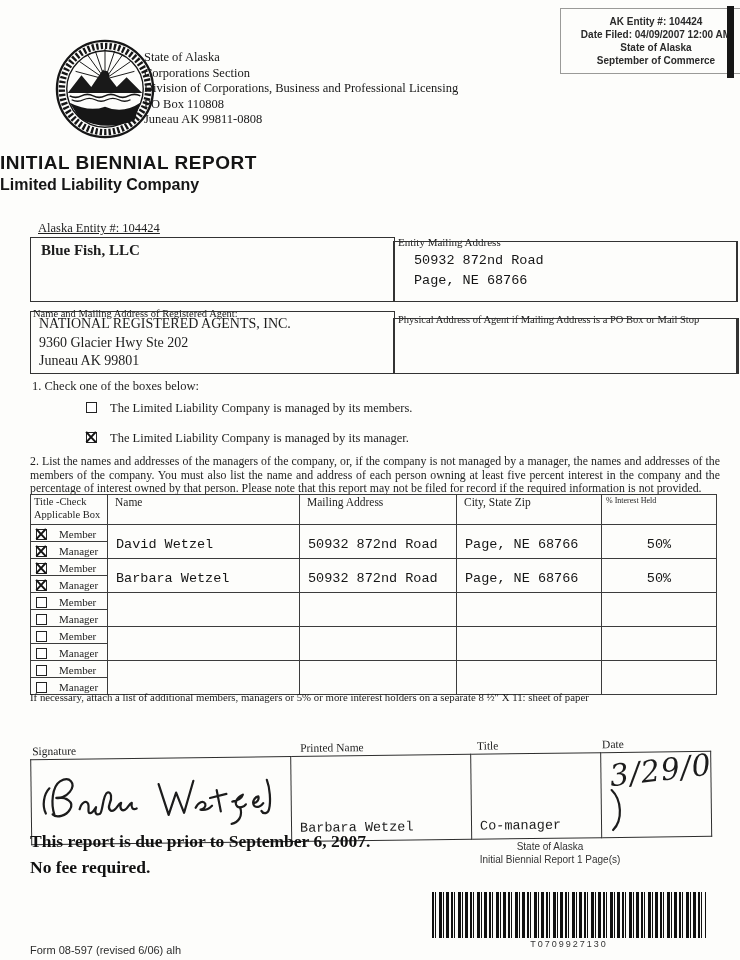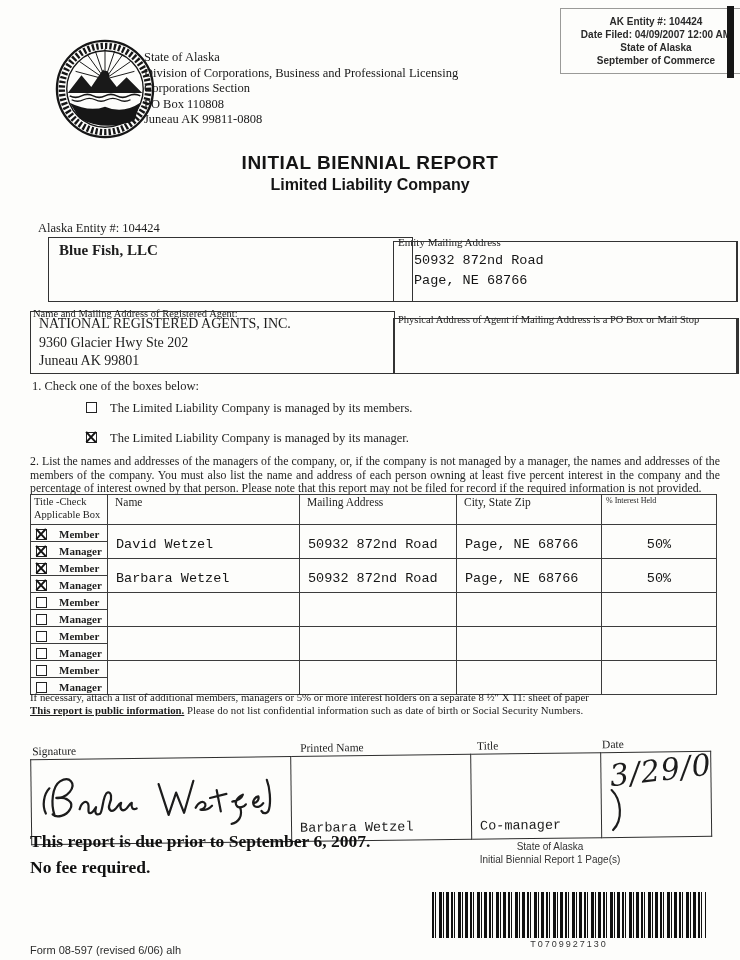--- a/index.html
+++ b/index.html
@@ -8,28 +8,28 @@
   .abs{position:absolute;}
   .mono{font-family:"Liberation Mono","DejaVu Sans Mono",monospace;}
 
   
   .stamp{left:560px;top:8px;width:186px;border:1px solid #9a9a98;padding:6px 2px;text-align:center;
          font-family:"Liberation Sans",sans-serif;font-size:10px;font-weight:bold;line-height:13px;color:#2a2a2a;}
   .edge-bar{left:727px;top:6px;width:7px;height:72px;background:#161616;}
 
   
   .agency{left:144px;top:50px;font-size:12.5px;line-height:15.5px;color:#181818;}
-  .title-block{left:0;top:152px;width:740px;text-align:center;color:#151515;}
+  .title-block{left:0;top:152px;width:740px;text-align:left;color:#151515;}
   .title-main{font-family:"Liberation Sans",sans-serif;font-size:19px;font-weight:bold;letter-spacing:.5px;}
   .title-sub{font-family:"Liberation Sans",sans-serif;font-size:16px;font-weight:bold;margin-top:2px;}
 
   
-  .entity-num{left:38px;top:221px;font-size:12.5px;}
+  .entity-num{left:38px;top:221px;font-size:12.5px;text-decoration:underline;}
   .fbox{border:1.5px solid #333;background:transparent;}
-  .box-entity-name{left:48px;top:237px;width:363px;height:63px;}
+  .box-entity-name{left:30px;top:237px;width:363px;height:63px;}
   .box-entity-name .val{padding:4px 10px;font-size:15px;font-weight:bold;}
   .lbl{font-size:10.5px;color:#202020;margin-top:8px;}
   .lbl-entity-mailing{left:398px;top:228px;font-size:11px;}
   .box-entity-mailing{left:393px;top:241px;width:342px;height:59px;border-right-width:2.5px;}
   .box-entity-mailing .val{padding:9px 0 0 20px;font-size:13.5px;line-height:20px;color:#151515;}
   .lbl-agent{left:33px;top:300px;}
   .box-agent{left:30px;top:311px;width:363px;height:61px;}
   .box-agent .val{padding:3px 8px;font-size:14px;line-height:18.5px;}
   .lbl-physical{left:398px;top:306px;}
   .box-physical{left:393px;top:318px;width:342px;height:54px;border-right-width:3px;}
@@ -47,21 +47,21 @@
 
   .sec2{left:30px;top:455px;width:690px;font-size:11.8px;line-height:13.6px;text-align:justify;}
 
   
   table.mtable{left:30px;top:494px;width:686px;border-collapse:collapse;table-layout:fixed;position:absolute;}
   .mtable td,.mtable th{border:1px solid #3c3c3c;padding:0;vertical-align:top;font-weight:normal;text-align:left;}
   .mtable th{font-size:11.5px;padding:1px 0 0 7px;height:28px;}
   .mtable th.c0{font-size:10.5px;line-height:12.5px;padding-left:3px;}
   .mtable th.c4{font-size:8px;padding-left:4px;}
   .rowline{height:16.5px;}
-  .cbline{display:flex;align-items:center;gap:12px;padding:2px 0 0 5px;font-size:11px;height:14px;font-weight:bold;}
+  .cbline{display:flex;align-items:center;gap:12px;padding:2px 0 0 5px;font-size:11px;height:14px;}
   .datacell{vertical-align:middle!important;font-family:"Liberation Mono","DejaVu Sans Mono",monospace;
             font-size:13.5px;color:#161616;padding:6px 0 0 8px!important;}
   .datacell.ctr{text-align:center;padding-left:0!important;}
   .mtable td.noheavy{border-top:1px solid #777;}
 
   .footnote{left:30px;top:691px;width:692px;font-size:10.8px;line-height:13px;}
   .footnote b{text-decoration:underline;}
 
   
   .sigblock{left:30px;top:741px;width:682px;transform:rotate(-0.7deg);}
@@ -112,22 +112,22 @@
     </g>
     <circle cx="52" cy="38" r="4.5" fill="#161616"></circle>
     <path d="M14 56 L28 38 L38 50 L50 32 L64 50 L74 40 L90 56 Z" fill="#191919"></path>
     <path d="M16 59 q6 3 12 0 t12 0 t12 0 t12 0 t12 0 t12 0" fill="none" stroke="#161616" stroke-width="1.6"></path>
     <path d="M18 63 q6 3 12 0 t12 0 t12 0 t12 0 t12 0" fill="none" stroke="#161616" stroke-width="1.3"></path>
     <path d="M16 66 Q36 76 52 70 Q70 78 88 66 L82 84 Q52 96 26 82 Z" fill="#161616"></path>
   </svg>
 
   <div class="abs agency">
     <div>State of Alaska</div>
+    <div>Corporations Section</div>
     <div>Division of Corporations, Business and Professional Licensing</div>
-    <div>Corporations Section</div>
     <div>PO Box 110808</div>
     <div>Juneau AK  99811-0808</div>
   </div>
 
   <div class="abs title-block">
     <div class="title-main">INITIAL BIENNIAL REPORT</div>
     <div class="title-sub">Limited Liability Company</div>
   </div>
 
   <div class="abs entity-num">Alaska  Entity #:  104424</div>
@@ -289,21 +289,20 @@
               <span class="cb"></span>
               <span>Manager</span>
             </div>
           </td>
         </tr>
   </tbody>
     </table>
 
   <div class="abs footnote">
     <div>If necessary, attach a list of additional members, managers or 5% or more interest holders on a separate 8 ½" X 11: sheet of paper</div>
-    <div><b>This report is public information.</b><span> Please do not list confidential information such as date of birth or Social Security Numbers.</span></div>
   </div>
 
   <div class="abs sigblock">
     <span class="siglabel" style="left:2px">Signature</span>
     <span class="siglabel" style="left:270px">Printed Name</span>
     <span class="siglabel" style="left:447px">Title</span>
     <span class="siglabel" style="left:572px">Date</span>
     <table class="sigtable">
       <colgroup>
           <col style="width:260px">

